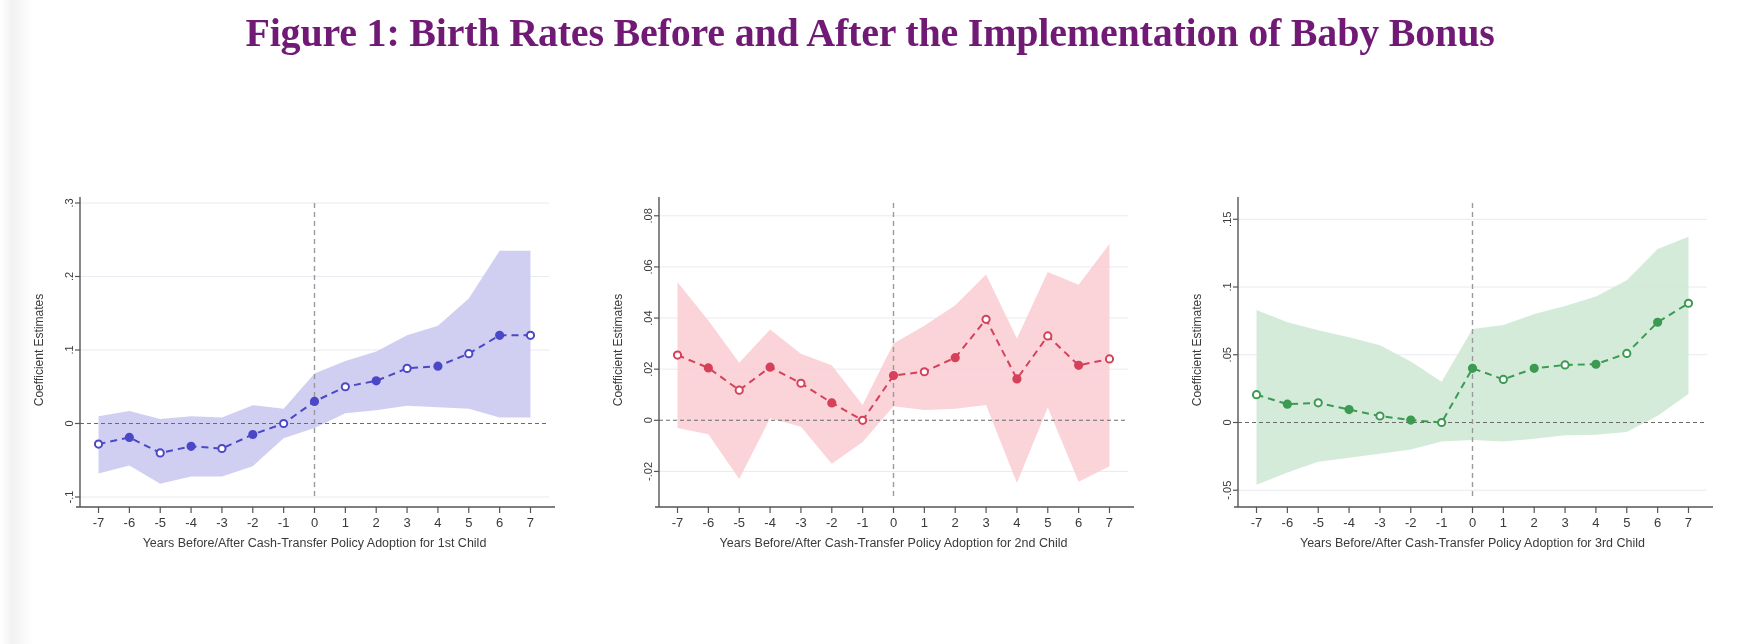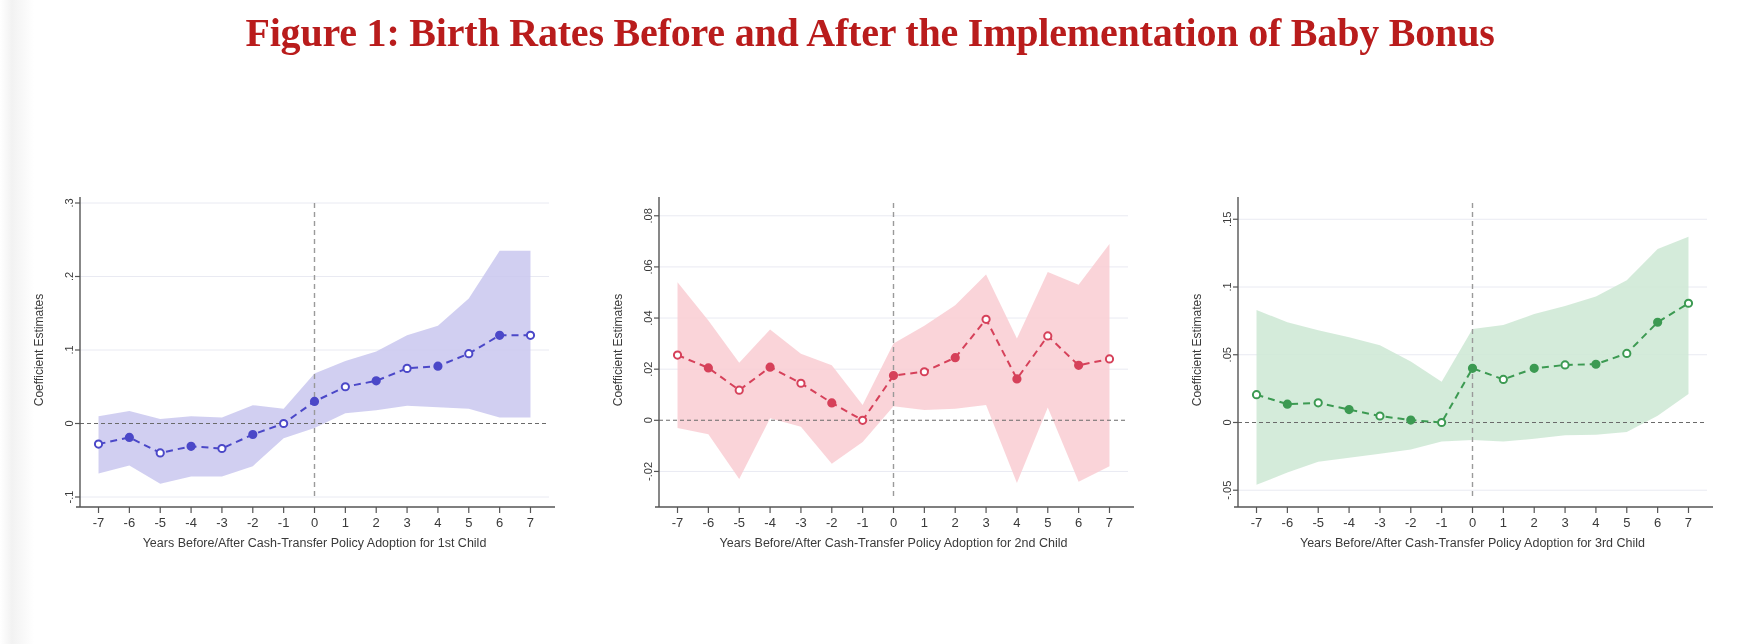--- a/index.html
+++ b/index.html
@@ -17,21 +17,21 @@
     pointer-events:none;
   }
   .title{
     position:absolute;
     left:50px;top:8px;width:1640px;
     text-align:center;
     font-family:"Liberation Serif", serif;
     font-weight:bold;
     font-size:40px;
     line-height:50px;
-    color:#b91c1c;
+    color:#701a75;
     letter-spacing:-0.2px;
   }
   .panels{
     position:absolute;
     left:0;top:185px;
     width:1738px;height:400px;
     display:flex;
     flex-direction:row;
   }
   .panel{

